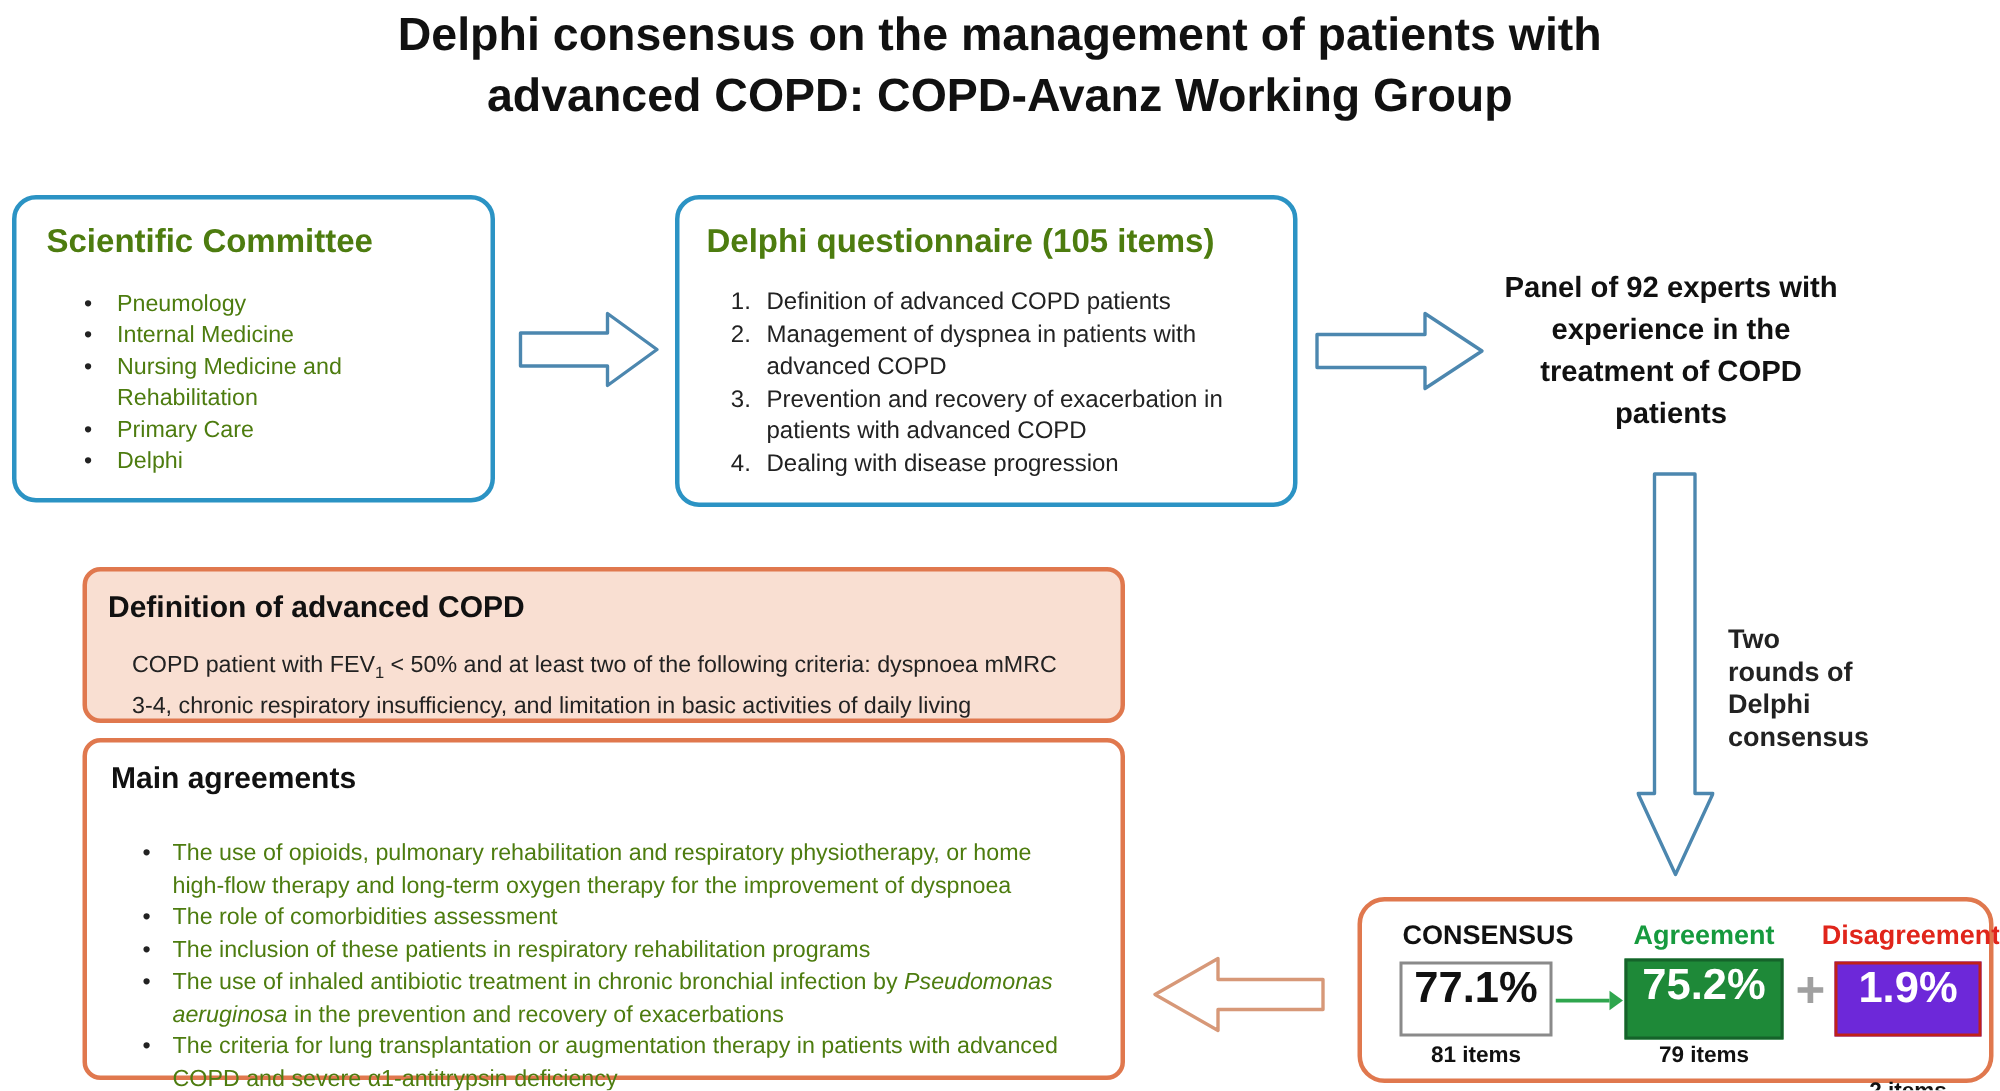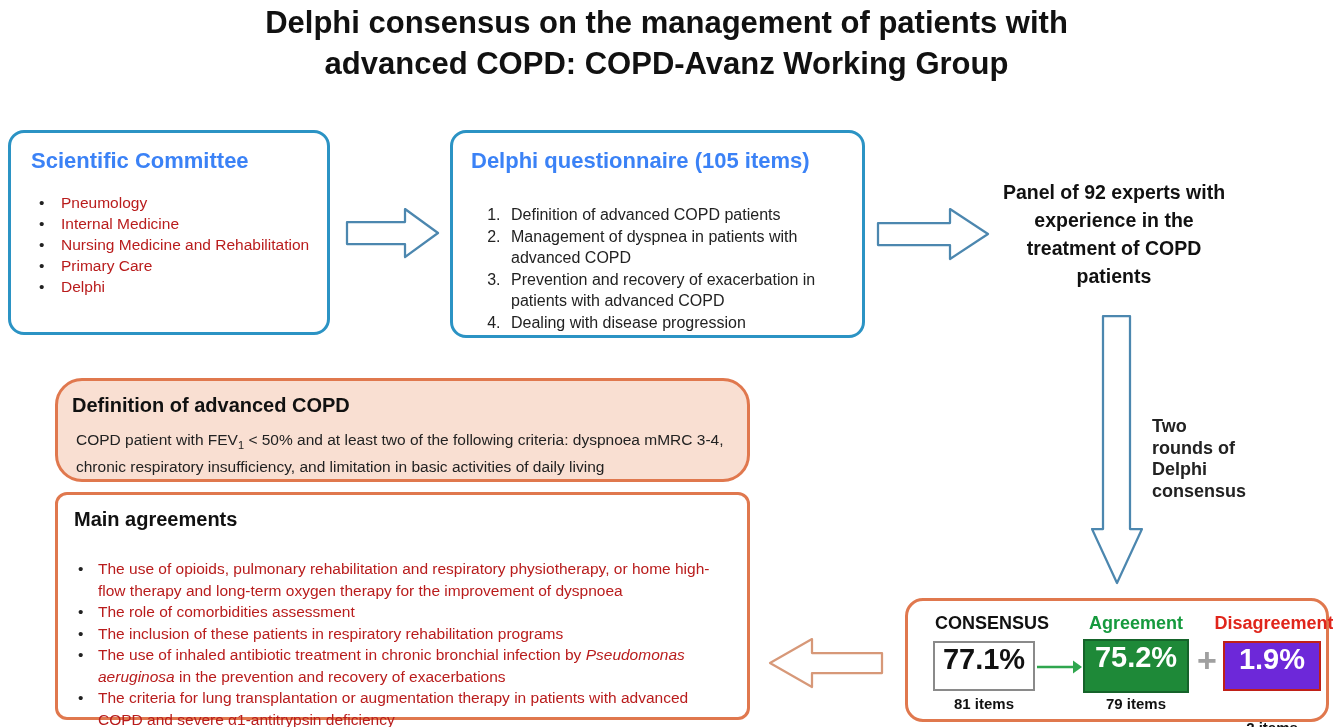--- a/index.html
+++ b/index.html
@@ -7,46 +7,46 @@
     position:relative;width:1333px;height:727px;background:#ffffff;overflow:hidden;
     font-family:"Liberation Sans","DejaVu Sans",sans-serif;color:#1a1a1a;
   }
   
   .title{position:absolute;left:0;top:2px;width:100%;text-align:center;
          font-size:31px;font-weight:700;line-height:41px;color:#111;}
   
   .box{position:absolute;background:#fff;box-sizing:border-box;}
   .blue{border:3px solid #2b93c4;border-radius:16px;}
   .orange{border:3px solid #e0784e;border-radius:12px;}
-  .box-heading{font-weight:700;font-size:22px;color:#3b82f6;}
+  .box-heading{font-weight:700;font-size:22px;color:#4d7c0f;}
   .box-heading-sm{font-weight:700;font-size:20px;color:#111;}
   
   .sc{left:8px;top:130px;width:322px;height:205px;padding:15px 10px 0 20px;}
   .sc .box-heading{margin-bottom:18px;}
   
-  ul.bullets{list-style:none;margin:0;padding:0;font-size:15.5px;line-height:21px;color:#b91c1c;}
+  ul.bullets{list-style:none;margin:17px;padding:0;font-size:15.5px;line-height:21px;color:#4d7c0f;}
   ul.bullets li{position:relative;padding-left:30px;}
   ul.bullets li::before{content:"\2022";position:absolute;left:8px;top:0;color:#222;}
   
   .dq{left:450px;top:130px;width:415px;height:208px;padding:15px 12px 0 18px;}
-  .dq .box-heading{margin-bottom:30px;}
+  .dq .box-heading{margin-bottom:17px;}
   ol.numbered{margin:0;padding:0 0 0 34px;font-size:16px;line-height:21.5px;color:#222;width:332px;}
   ol.numbered li{padding-left:6px;}
   
   .panel-text{position:absolute;left:996px;top:178px;width:236px;text-align:center;
               font-size:19.5px;font-weight:700;line-height:28px;color:#111;}
   
   .arrow{position:absolute;}
   
   .rounds-note{position:absolute;left:1152px;top:416px;width:95px;
                font-size:18px;line-height:21.5px;color:#222;font-weight:bold;}
   
-  .def{left:55px;top:378px;width:695px;height:104px;background:#f9dfd2;padding:13px 14px 0 14px;border-radius:27px;}
+  .def{left:55px;top:378px;width:695px;height:104px;background:#f9dfd2;padding:13px 14px 0 14px;}
   .def .box-heading-sm{margin-bottom:12px;}
-  .def-body{margin:4px;font-size:15.5px;line-height:22px;color:#222;}
+  .def-body{margin:16px;font-size:15.5px;line-height:22px;color:#222;}
   .def-body sub{font-size:11px;}
   
   .ma{left:55px;top:492px;width:695px;height:228px;padding:13px 18px 0 16px;}
   .ma .box-heading-sm{margin-bottom:27px;}
   .ma ul.bullets{font-size:15.5px;line-height:21.5px;}
   .ma ul.bullets li{padding-left:24px;}
   .ma ul.bullets li::before{left:4px;}
   
   .results{left:905px;top:598px;width:424px;height:124px;border-radius:18px;border-width:3px;}
   .results .lbl{position:absolute;top:12px;font-size:18px;font-weight:700;text-align:center;width:140px;}

